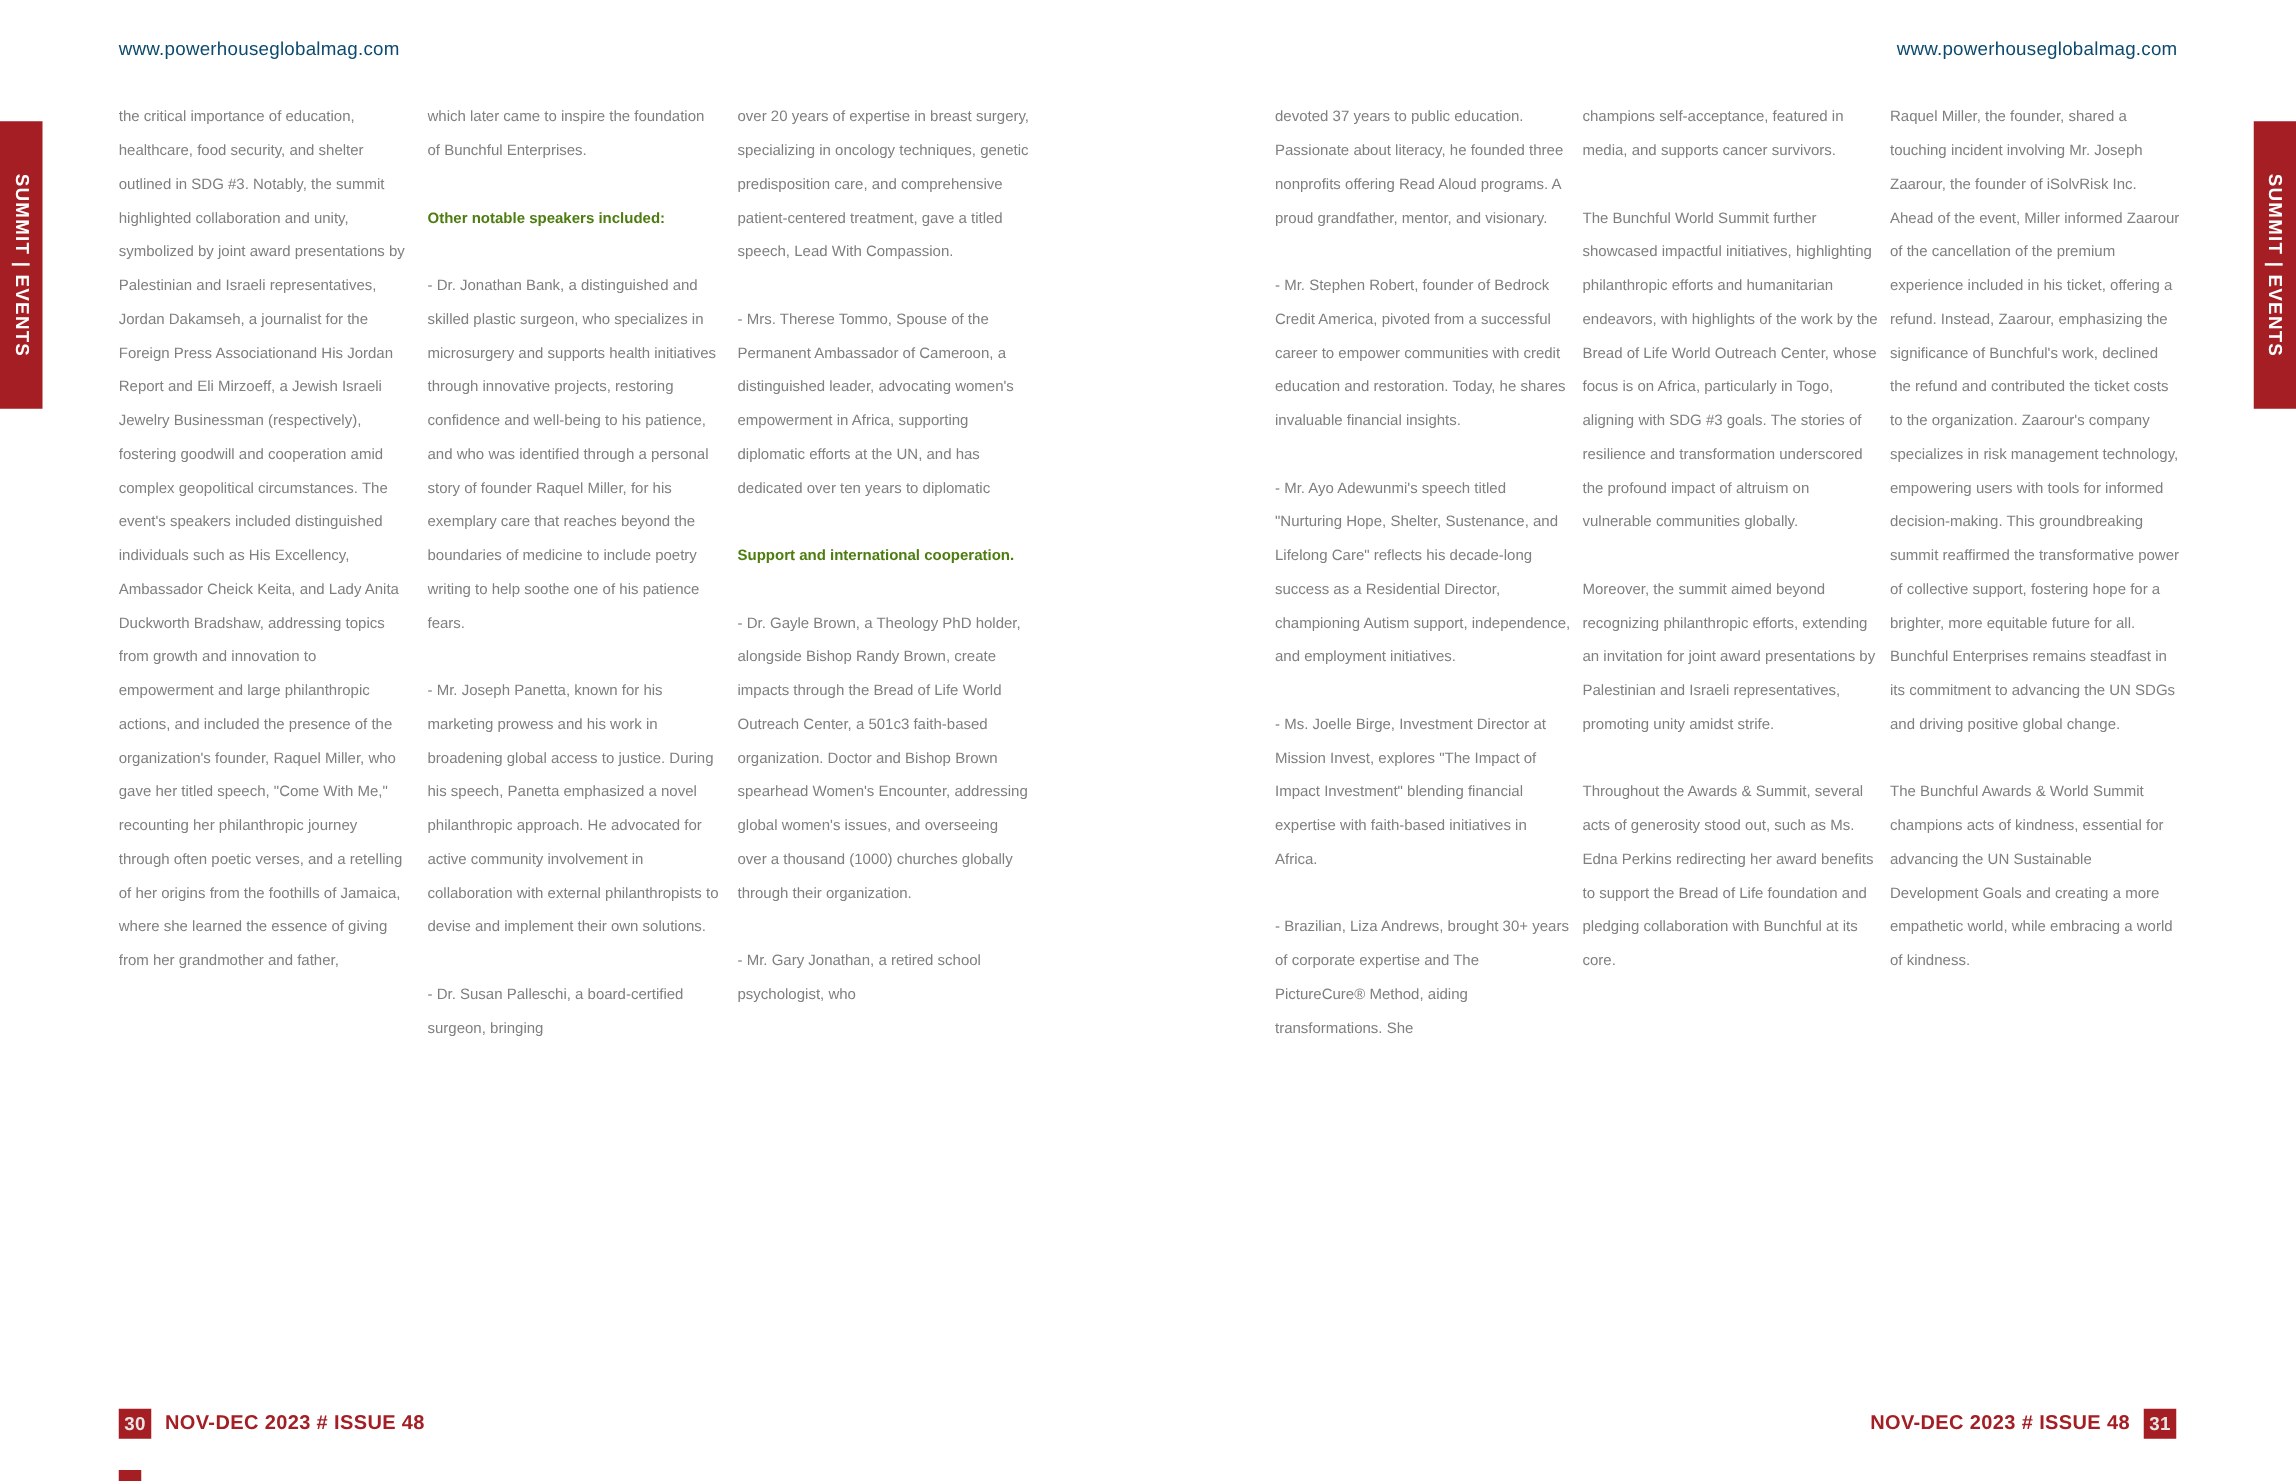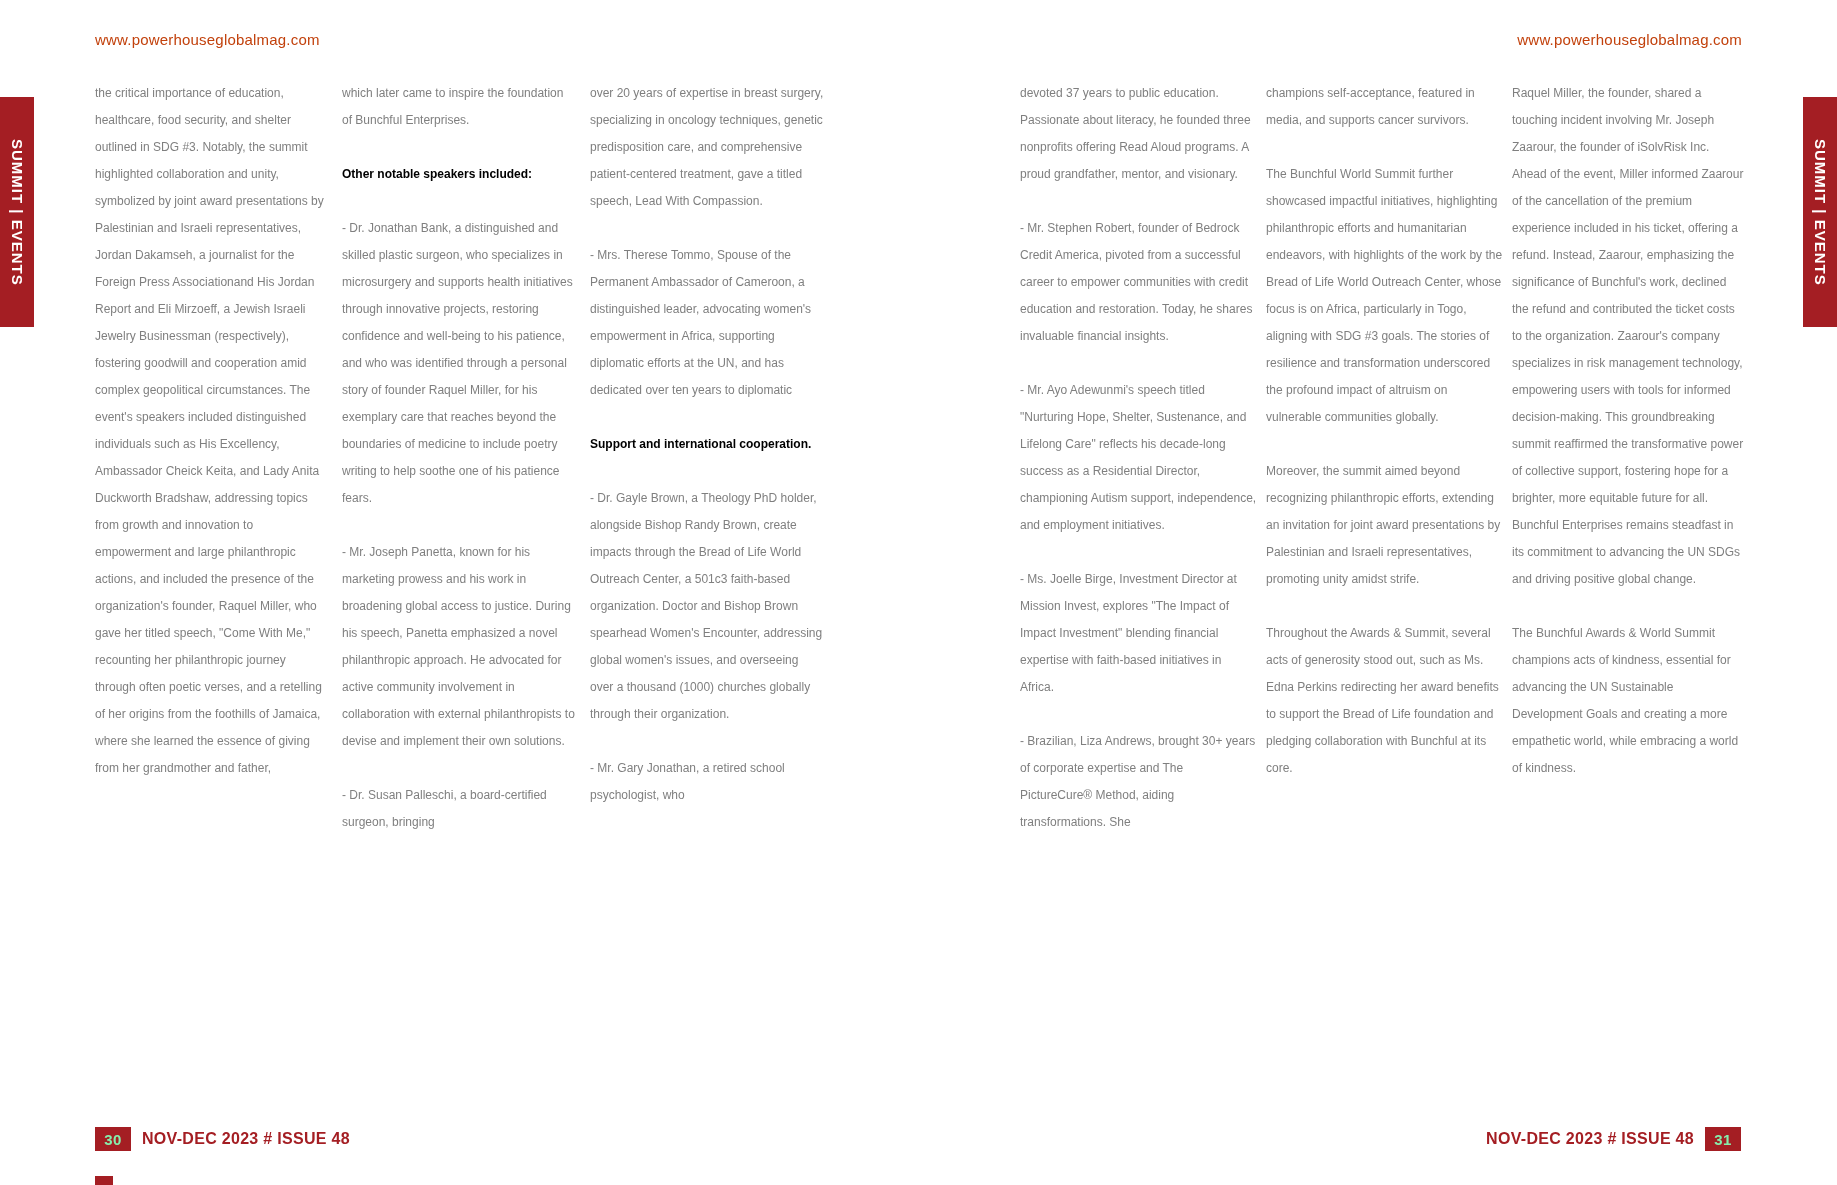--- a/index.html
+++ b/index.html
@@ -5,21 +5,21 @@
   html, body { margin: 0; padding: 0; }
   body {
     width: 1837px; height: 1185px;
     position: relative;
     background: #ffffff;
     font-family: "Liberation Sans", sans-serif;
     overflow: hidden;
   }
   .page-url {
     position: absolute; top: 31px;
-    font-size: 15px; color: #c2410c; letter-spacing: 0.2px;
+    font-size: 15px; color: #0c4a6e; letter-spacing: 0.2px;
   }
   .page-url.left { left: 95px; }
   .page-url.right { right: 95px; }
 
   .side-tab {
     position: absolute; top: 97px;
     width: 34px; height: 230px;
     background: #a41e23;
     color: #ffffff;
     display: flex; align-items: center; justify-content: center;
@@ -38,33 +38,33 @@
     text-align: left;
   }
   #col-1 { left: 95px;  width: 234px; }
   #col-2 { left: 342px; width: 234px; }
   #col-3 { left: 590px; width: 234px; }
   #col-4 { left: 1020px; width: 238px; }
   #col-5 { left: 1266px; width: 238px; }
   #col-6 { left: 1512px; width: 234px; }
 
   .block { margin: 0 0 27px 0; }
-  .block.heading { color: #000000; font-weight: bold; }
+  .block.heading { color: #4d7c0f; font-weight: bold; }
 
   .footer {
     position: absolute; top: 1126px; height: 26px;
     display: flex; align-items: center; gap: 11px;
     font-weight: bold; color: #a41e23; font-size: 16px;
     letter-spacing: 0.3px;
   }
   .footer.left { left: 95px; }
   .footer.right { right: 96px; }
   .page-num-box {
-    background: #a41e23; color: #86efac;
-    width: 36px; height: 24px;
+    background: #a41e23; color: #e5e5e5;
+    width: 26px; height: 24px;
     display: flex; align-items: center; justify-content: center;
     font-size: 15px; font-weight: bold;
   }
   .corner-mark {
     position: absolute; left: 95px; bottom: 0;
     width: 18px; height: 9px; background: #a41e23;
   }
 </style>
 </head>
 <body>

